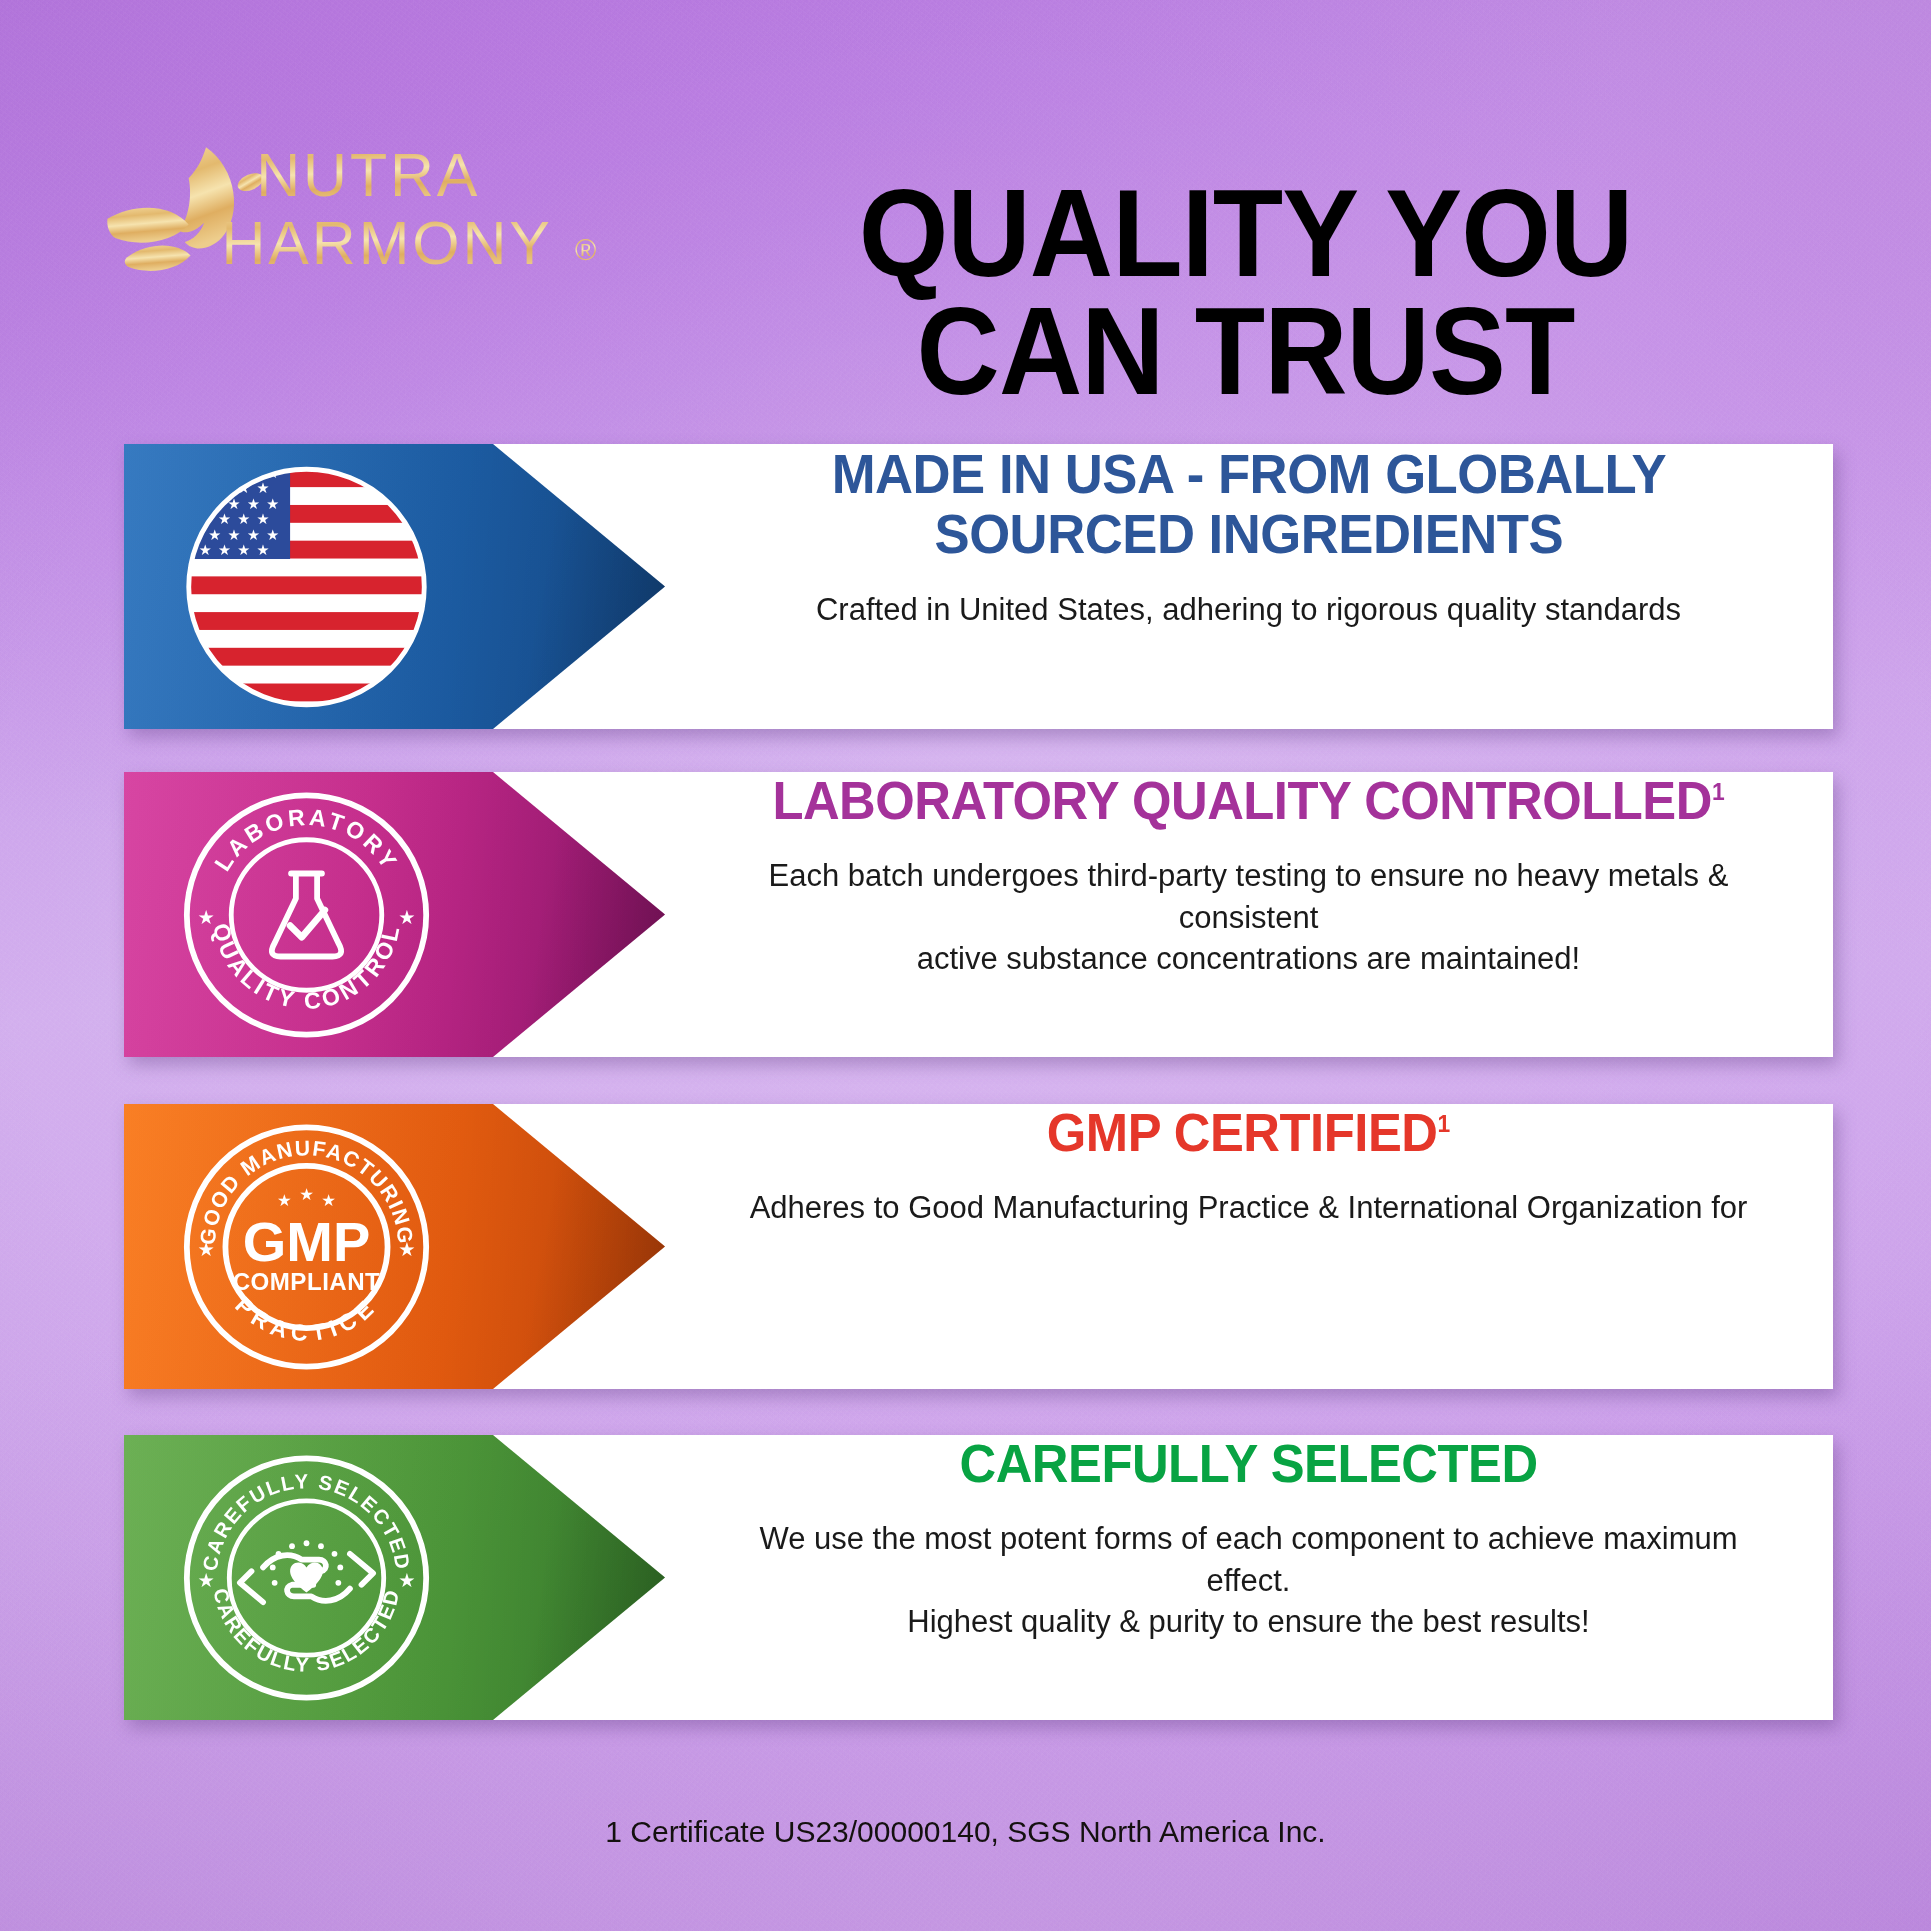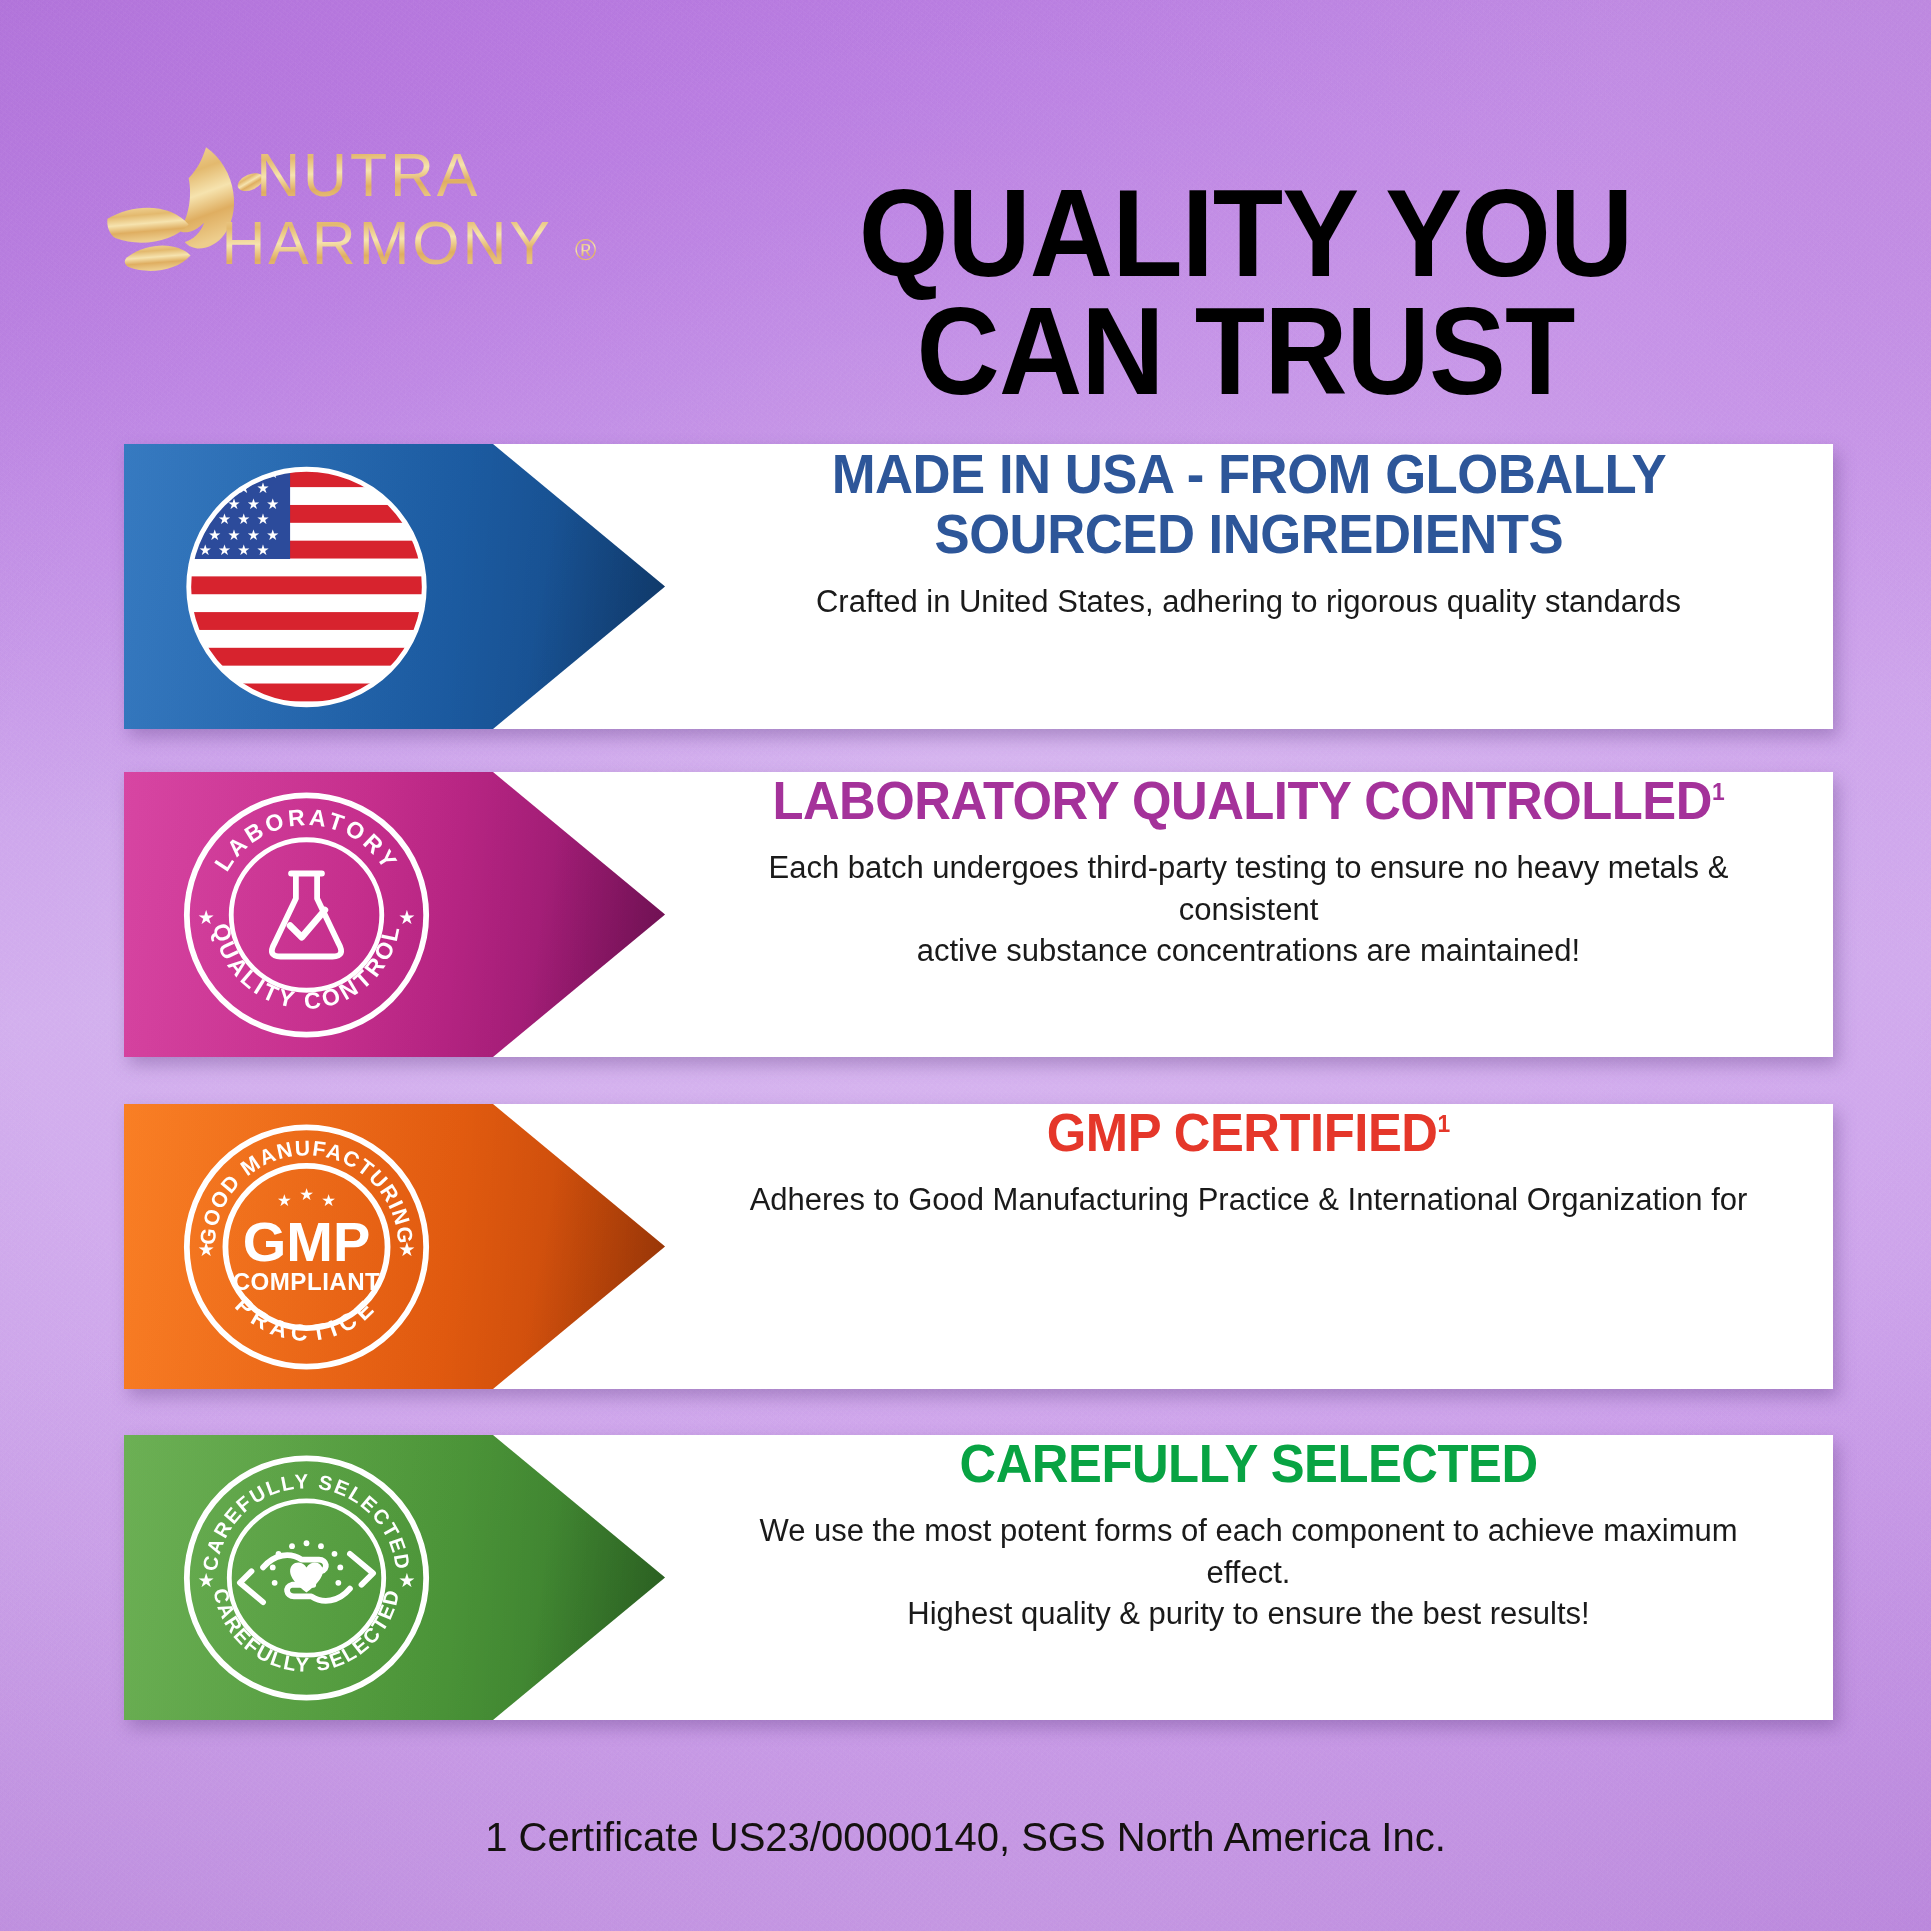--- a/index.html
+++ b/index.html
@@ -99,21 +99,21 @@
     letter-spacing:-0.5px;
     transform:scaleX(0.94);
     margin:0 0 17.4px 0;
   }
   .card-title sup{font-size:.45em;vertical-align:super;font-weight:bold;}
   .card-body{
     color:#1a1a1a;
     font-size:31px;
     line-height:1.34;
     max-width:1062px;
-    margin:0;
+    margin:8px;
   }
 
   
   #card-usa{top:444px;}
   #card-lab{top:772px;}
   #card-gmp{top:1104px;}
   #card-sel{top:1435px;}
 
   #card-usa .arrow{background:linear-gradient(102deg,#2a72bd 0%, #1f63ad 48%, #17549c 100%);}
   #card-lab .arrow{background:linear-gradient(102deg,#d53a9d 0%, #cc2d90 42%, #a3177a 100%);}
@@ -127,21 +127,21 @@
 
   #card-lab .card-title{font-size:54px;}
   #card-gmp .card-title{font-size:54px;}
   #card-sel .card-title{font-size:54px;}
 
   
   .footer{
     position:absolute;left:0;right:0;top:1815px;
     text-align:center;
     color:#14110f;
-    font-size:40px;
+    font-size:30px;
   }
 </style>
 </head>
 <body>
 
 <div class="bg"></div>
 <div class="bg-grain"></div>
 <div class="bg-vig"></div>
 
 <div class="page">

